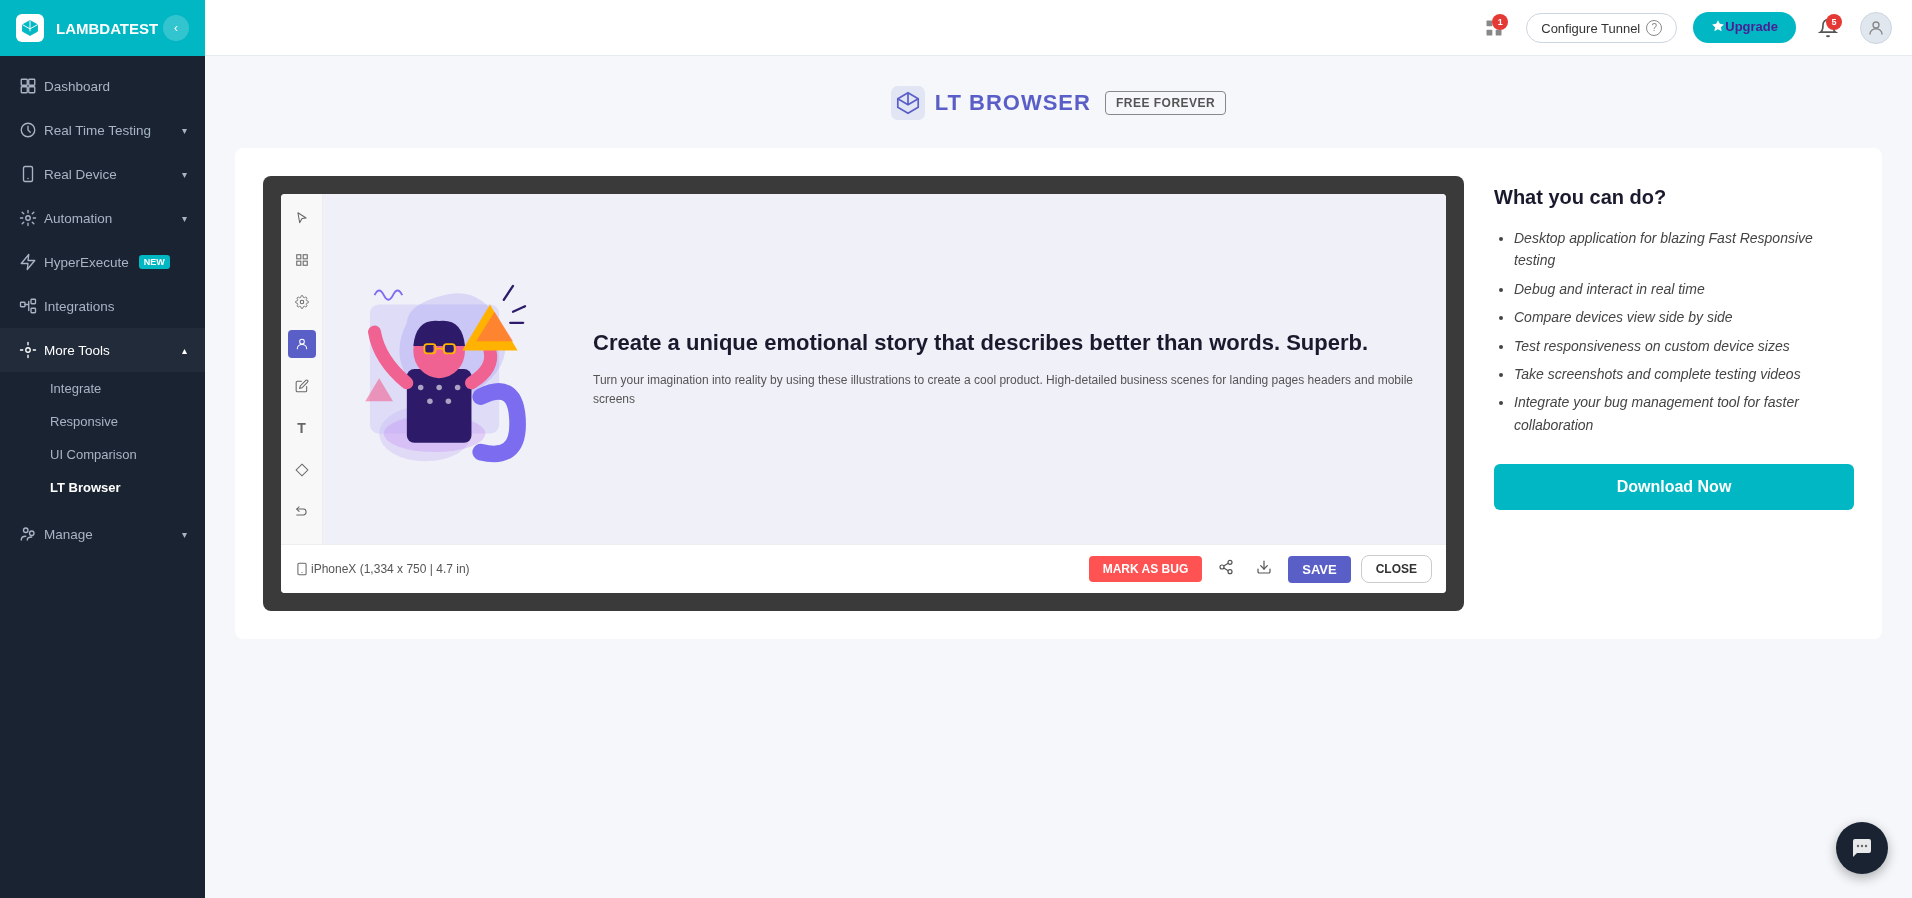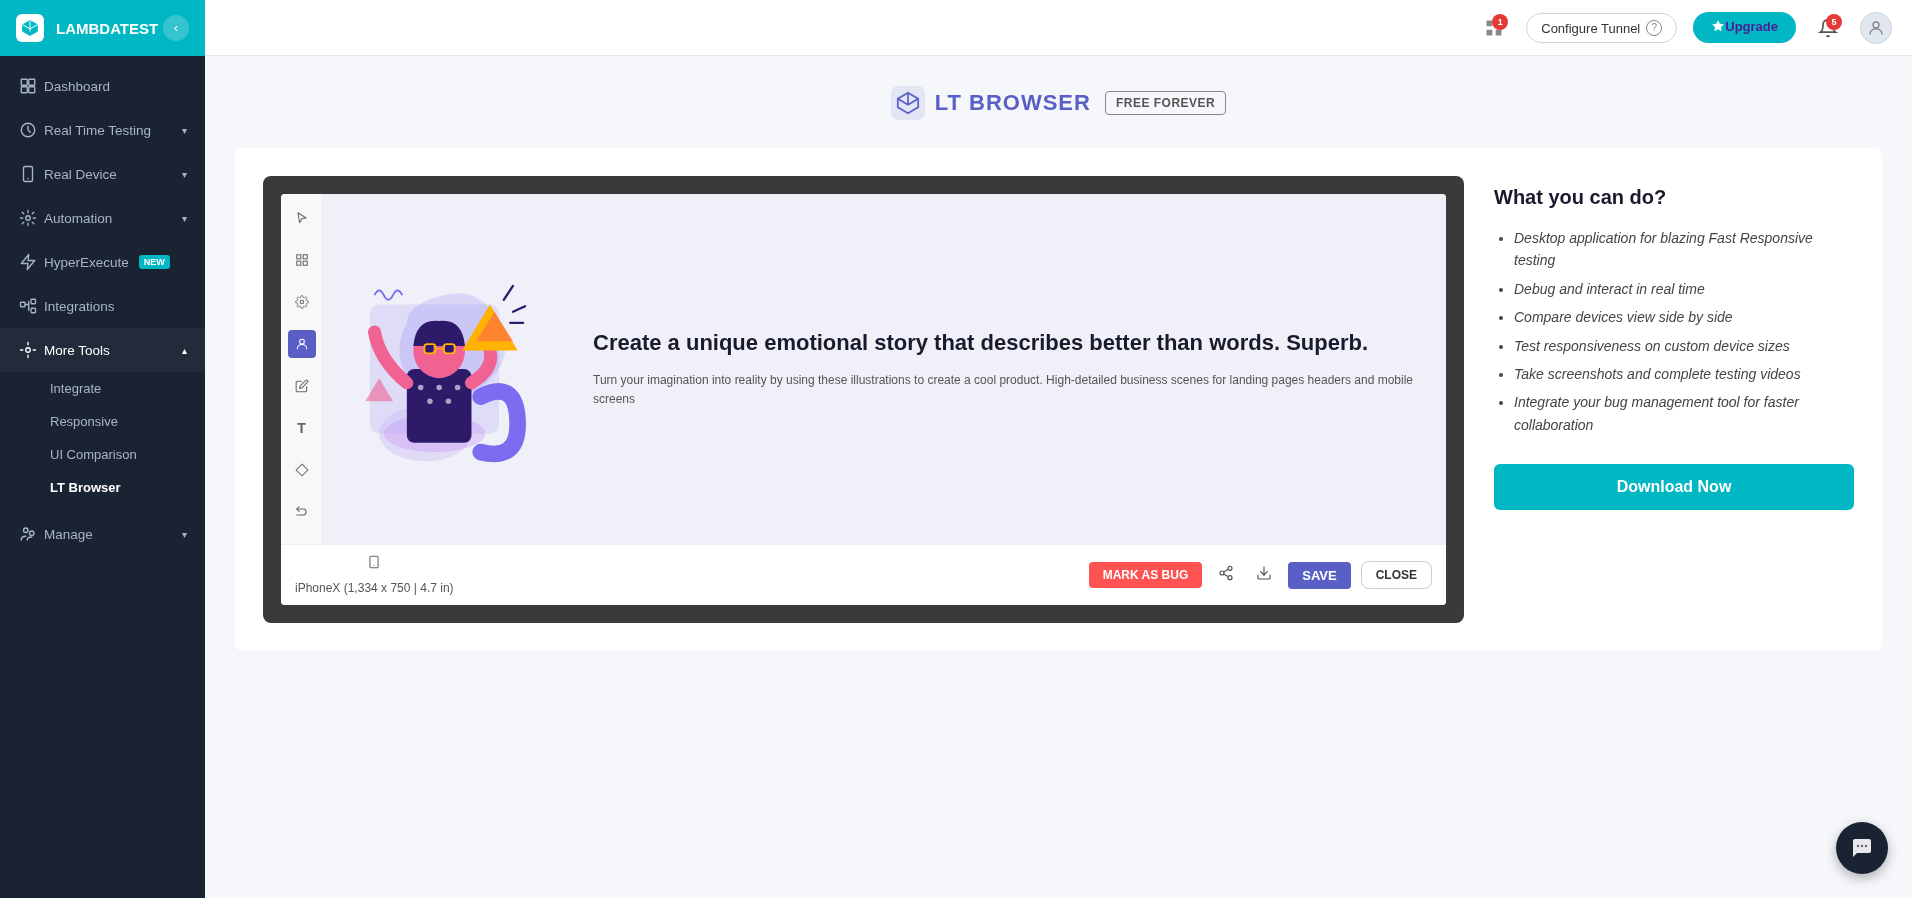--- a/index.html
+++ b/index.html
@@ -288,21 +288,21 @@
     .browser-bottom-bar {
       background: #fff;
       border-top: 1px solid #eee;
       padding: 10px 14px;
       display: flex;
       align-items: center;
       gap: 10px;
       font-size: 12px;
       color: #666;
     }
-    .device-info { display: flex; align-items: center; gap: 12px; flex-direction: column; }
+    .device-info { display: flex; gap: 2px; }
     .mark-as-bug-btn {
       background: #ff5252;
       color: #fff;
       border: none;
       border-radius: 4px;
       padding: 6px 14px;
       font-size: 12px;
       font-weight: 600;
       cursor: pointer;
       margin-left: auto;

